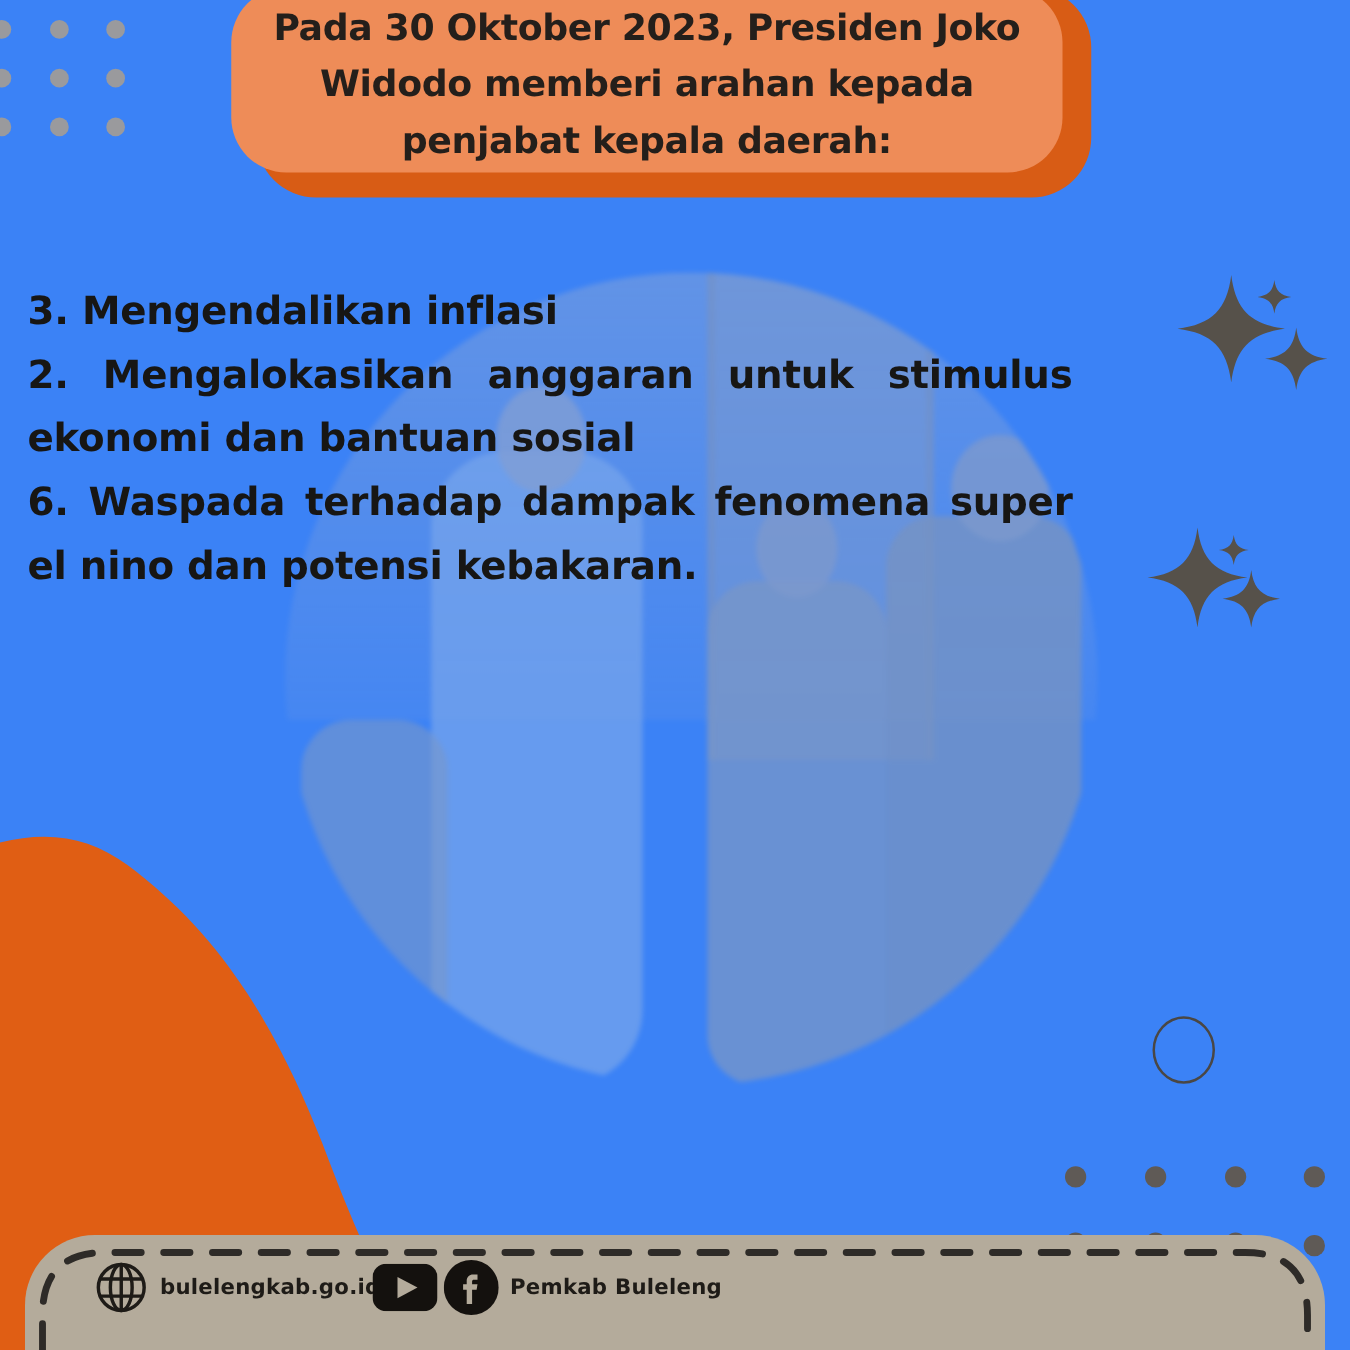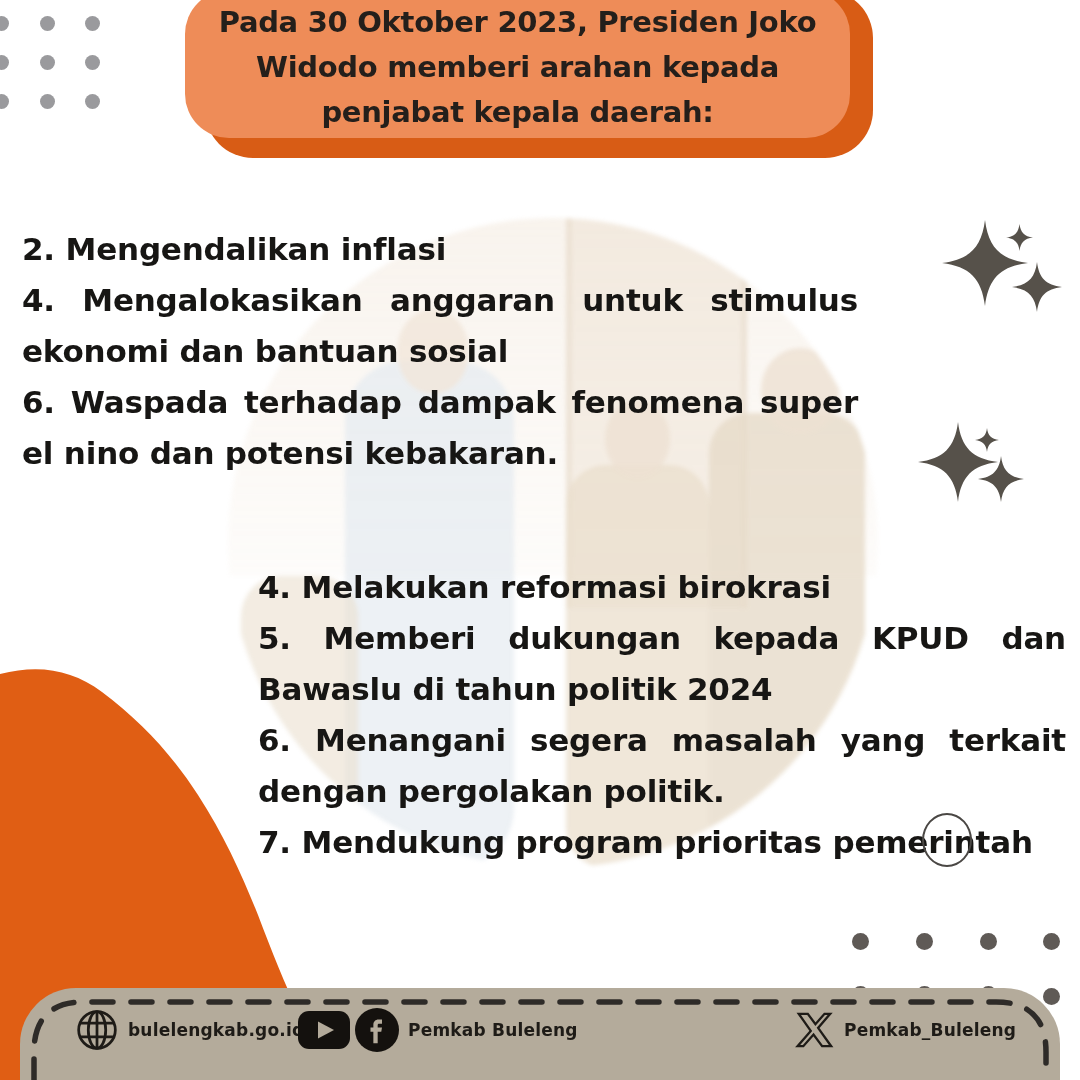--- a/index.html
+++ b/index.html
@@ -1,17 +1,17 @@
 <!DOCTYPE html>
 <html><head>
 <meta charset="utf-8">
 <style>
   html,body{margin:0;padding:0;}
   body{font-family:"DejaVu Sans","Liberation Sans",sans-serif;background:#cfd2d4;}
-  .canvas{position:relative;width:1080px;height:1080px;background:#ffffff;overflow:hidden;}
+  .canvas{position:relative;width:1080px;height:1080px;background:#3b82f6;overflow:hidden;}
 
   
   .dot{position:absolute;border-radius:50%;}
   .dot-tl{width:15px;height:15px;background:#9a9a9d;}
   .dot-br{width:17px;height:17px;background:#5f5a56;}
 
   
   .photo-circle{position:absolute;left:228px;top:218px;width:650px;height:650px;border-radius:50%;
     overflow:hidden;opacity:.42;filter:blur(2px);z-index:1;}
   .ph{position:absolute;}
@@ -105,31 +105,25 @@
     <path d="M50 0C54 32 68 46 100 50C68 54 54 68 50 100C46 68 32 54 0 50C32 46 46 32 50 0Z" fill="#56514a"></path>
   </svg>
   <svg class="sparkle" style="left:975px;top:428px" width="24" height="24" viewBox="0 0 100 100">
     <path d="M50 0C54 32 68 46 100 50C68 54 54 68 50 100C46 68 32 54 0 50C32 46 46 32 50 0Z" fill="#56514a"></path>
   </svg>
   <svg class="sparkle" style="left:978px;top:456px" width="46" height="46" viewBox="0 0 100 100">
     <path d="M50 0C54 32 68 46 100 50C68 54 54 68 50 100C46 68 32 54 0 50C32 46 46 32 50 0Z" fill="#56514a"></path>
   </svg>
 
   <div class="directives directives-left">
-    <p>2.  Mengendalikan inflasi</p>
-    <p>4.  Mengalokasikan anggaran untuk stimulus ekonomi dan bantuan sosial</p>
+    <p>3.  Mengendalikan inflasi</p>
+    <p>2.  Mengalokasikan anggaran untuk stimulus ekonomi dan bantuan sosial</p>
     <p>6. Waspada terhadap dampak fenomena super el nino dan potensi kebakaran.</p>
   </div>
 
-  <div class="directives directives-right">
-    <p>4. Melakukan reformasi birokrasi</p>
-    <p>5.  Memberi dukungan kepada KPUD dan Bawaslu di tahun politik 2024</p>
-    <p>6.  Menangani segera masalah yang terkait dengan pergolakan politik.</p>
-    <p>7. Mendukung program prioritas pemerintah</p>
-  </div>
 
   <div class="circle-outline"></div>
 
   <svg class="blob" width="380" height="420" viewBox="0 0 380 420">
     <path d="M0 14 C40 4 72 10 102 32 C142 62 172 95 198 135 C224 175 242 215 258 255 C272 292 285 325 302 360 C320 394 344 410 380 420 L380 420 L0 420 Z" fill="#e05e14"></path>
   </svg>
 
   <div>
     <div class="dot dot-br" style="left:852px;top:933px"></div>
     <div class="dot dot-br" style="left:916px;top:933px"></div>
@@ -163,21 +157,15 @@
         <polygon points="20,10.5 36,19 20,27.5" fill="#b4ab9b"></polygon>
       </svg>
       <svg class="ficon" style="margin-left:-4px" width="44" height="44" viewBox="0 0 44 44">
         <circle cx="22" cy="22" r="22" fill="#14110e"></circle>
         <path d="M25 13 h4 v-6 h-5 c-4 0 -7 3 -7 7 v4 h-4 v6 h4 v16 h6 v-16 h5 l1 -6 h-6 v-3 c0 -1.3 0.8 -2 2 -2 Z" fill="#b4ab9b" transform="scale(0.72) translate(8.5,9)"></path>
       </svg>
       <span class="footer-label">Pemkab Buleleng</span>
     </div>
 
 
-    <div class="footer-group fg4">
-      <svg class="ficon" width="42" height="42" viewBox="0 0 44 44">
-        <path d="M6 5 h9.5 l8 11 l9.5 -11 h6 l-12.7 14.8 L40 39 h-9.5 l-9 -12.3 L10.8 39 H4.8 l13.8 -16 Z" fill="none" stroke="#1e1b17" stroke-width="2.4"></path>
-      </svg>
-      <span class="footer-label">Pemkab_Buleleng</span>
-    </div>
   </div>
 
 </div>
 
 </body></html>

